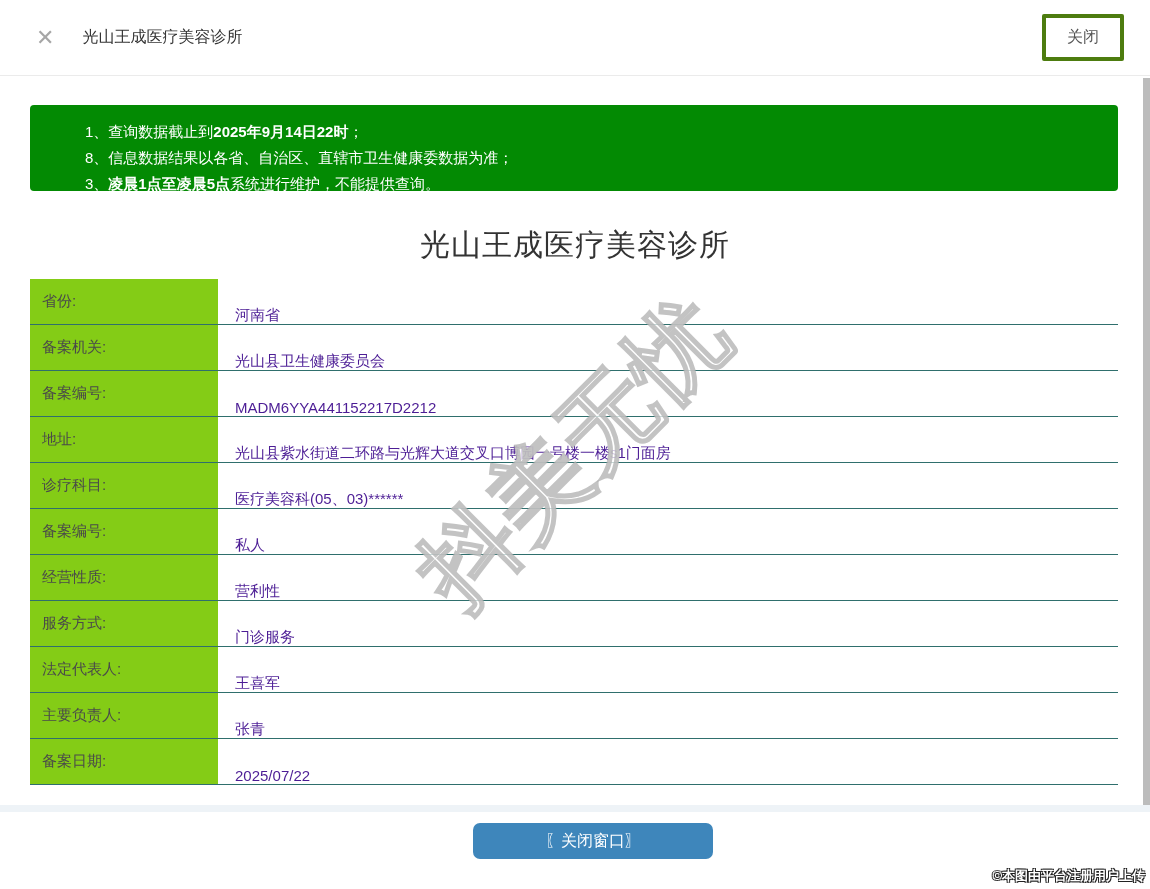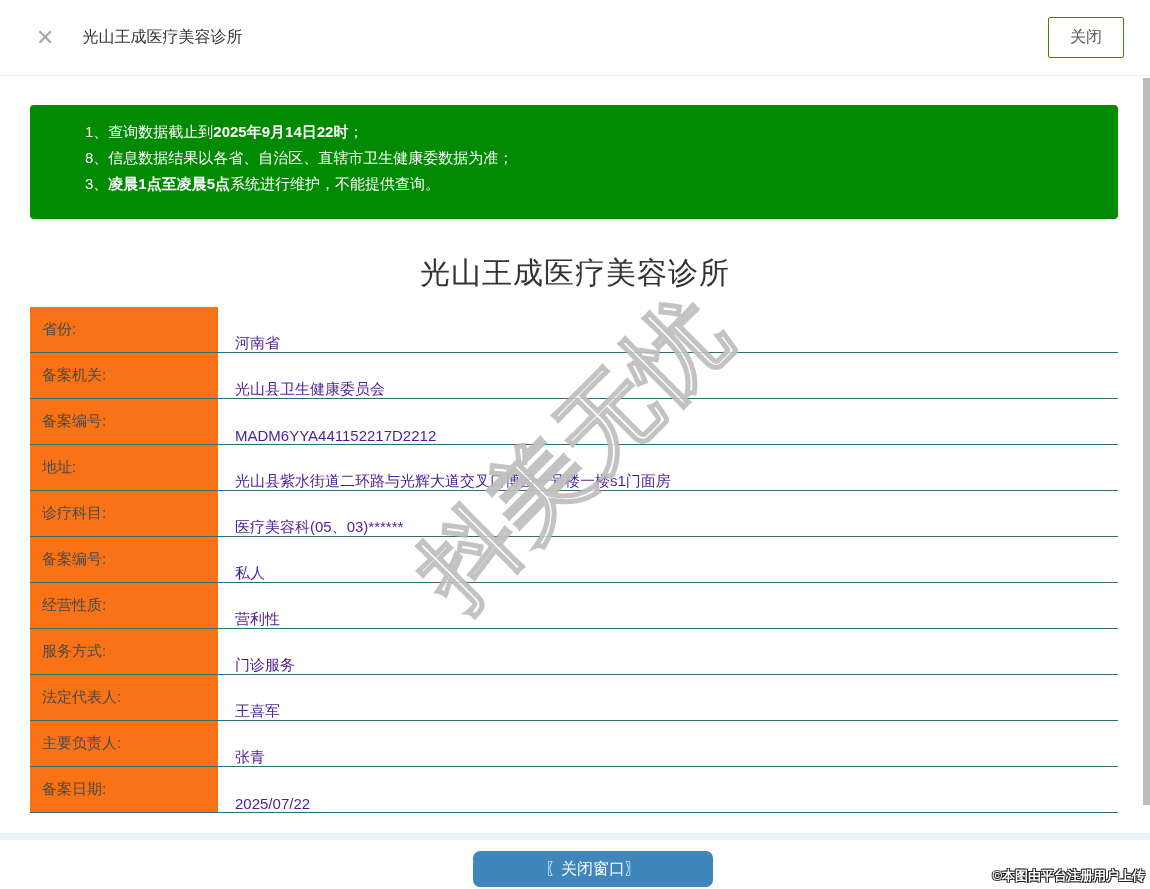--- a/index.html
+++ b/index.html
@@ -29,21 +29,21 @@
     line-height: 1;
     margin-right: 28px;
   }
   .win-title {
     font-size: 16px;
     color: #333;
   }
   .close-btn {
     margin-left: auto;
     background: #fff;
-    border: 1px solid #4d7c0f;
+    border: 4px solid #4d7c0f;
     border-radius: 2px;
     font-size: 16px;
     color: #555;
     padding: 9px 21px;
     cursor: pointer;
     font-family: inherit;
   }
 
   
   .scrollbar-thumb {
@@ -52,21 +52,21 @@
     right: 0;
     width: 7px;
     height: 727px;
     background: #bcbcbc;
     z-index: 20;
   }
 
   
   .notice {
     margin: 29px 32px 0 30px;
-    height: 114px;
+    height: 86px;
     background: #038a03;
     border-radius: 4px;
     color: #fff;
     font-size: 15px;
     padding: 14px 20px 0 55px;
     line-height: 26px;
   }
   .notice b { font-weight: bold; }
 
   
@@ -85,21 +85,21 @@
   .row {
     display: flex;
     height: 46px;
     border-bottom: 1px solid #2f6f6d;
     align-items: center;
     font-size: 15px;
   }
   .cell-label {
     width: 188px;
     align-self: stretch;
-    background: #f97316;
+    background: #84cc16;
     display: flex;
     align-items: center;
     padding-left: 12px;
     color: #4a4a4a;
   }
   .cell-value {
     padding-left: 17px;
     color: #4c1d95;
     margin-top: 28px;
   }

